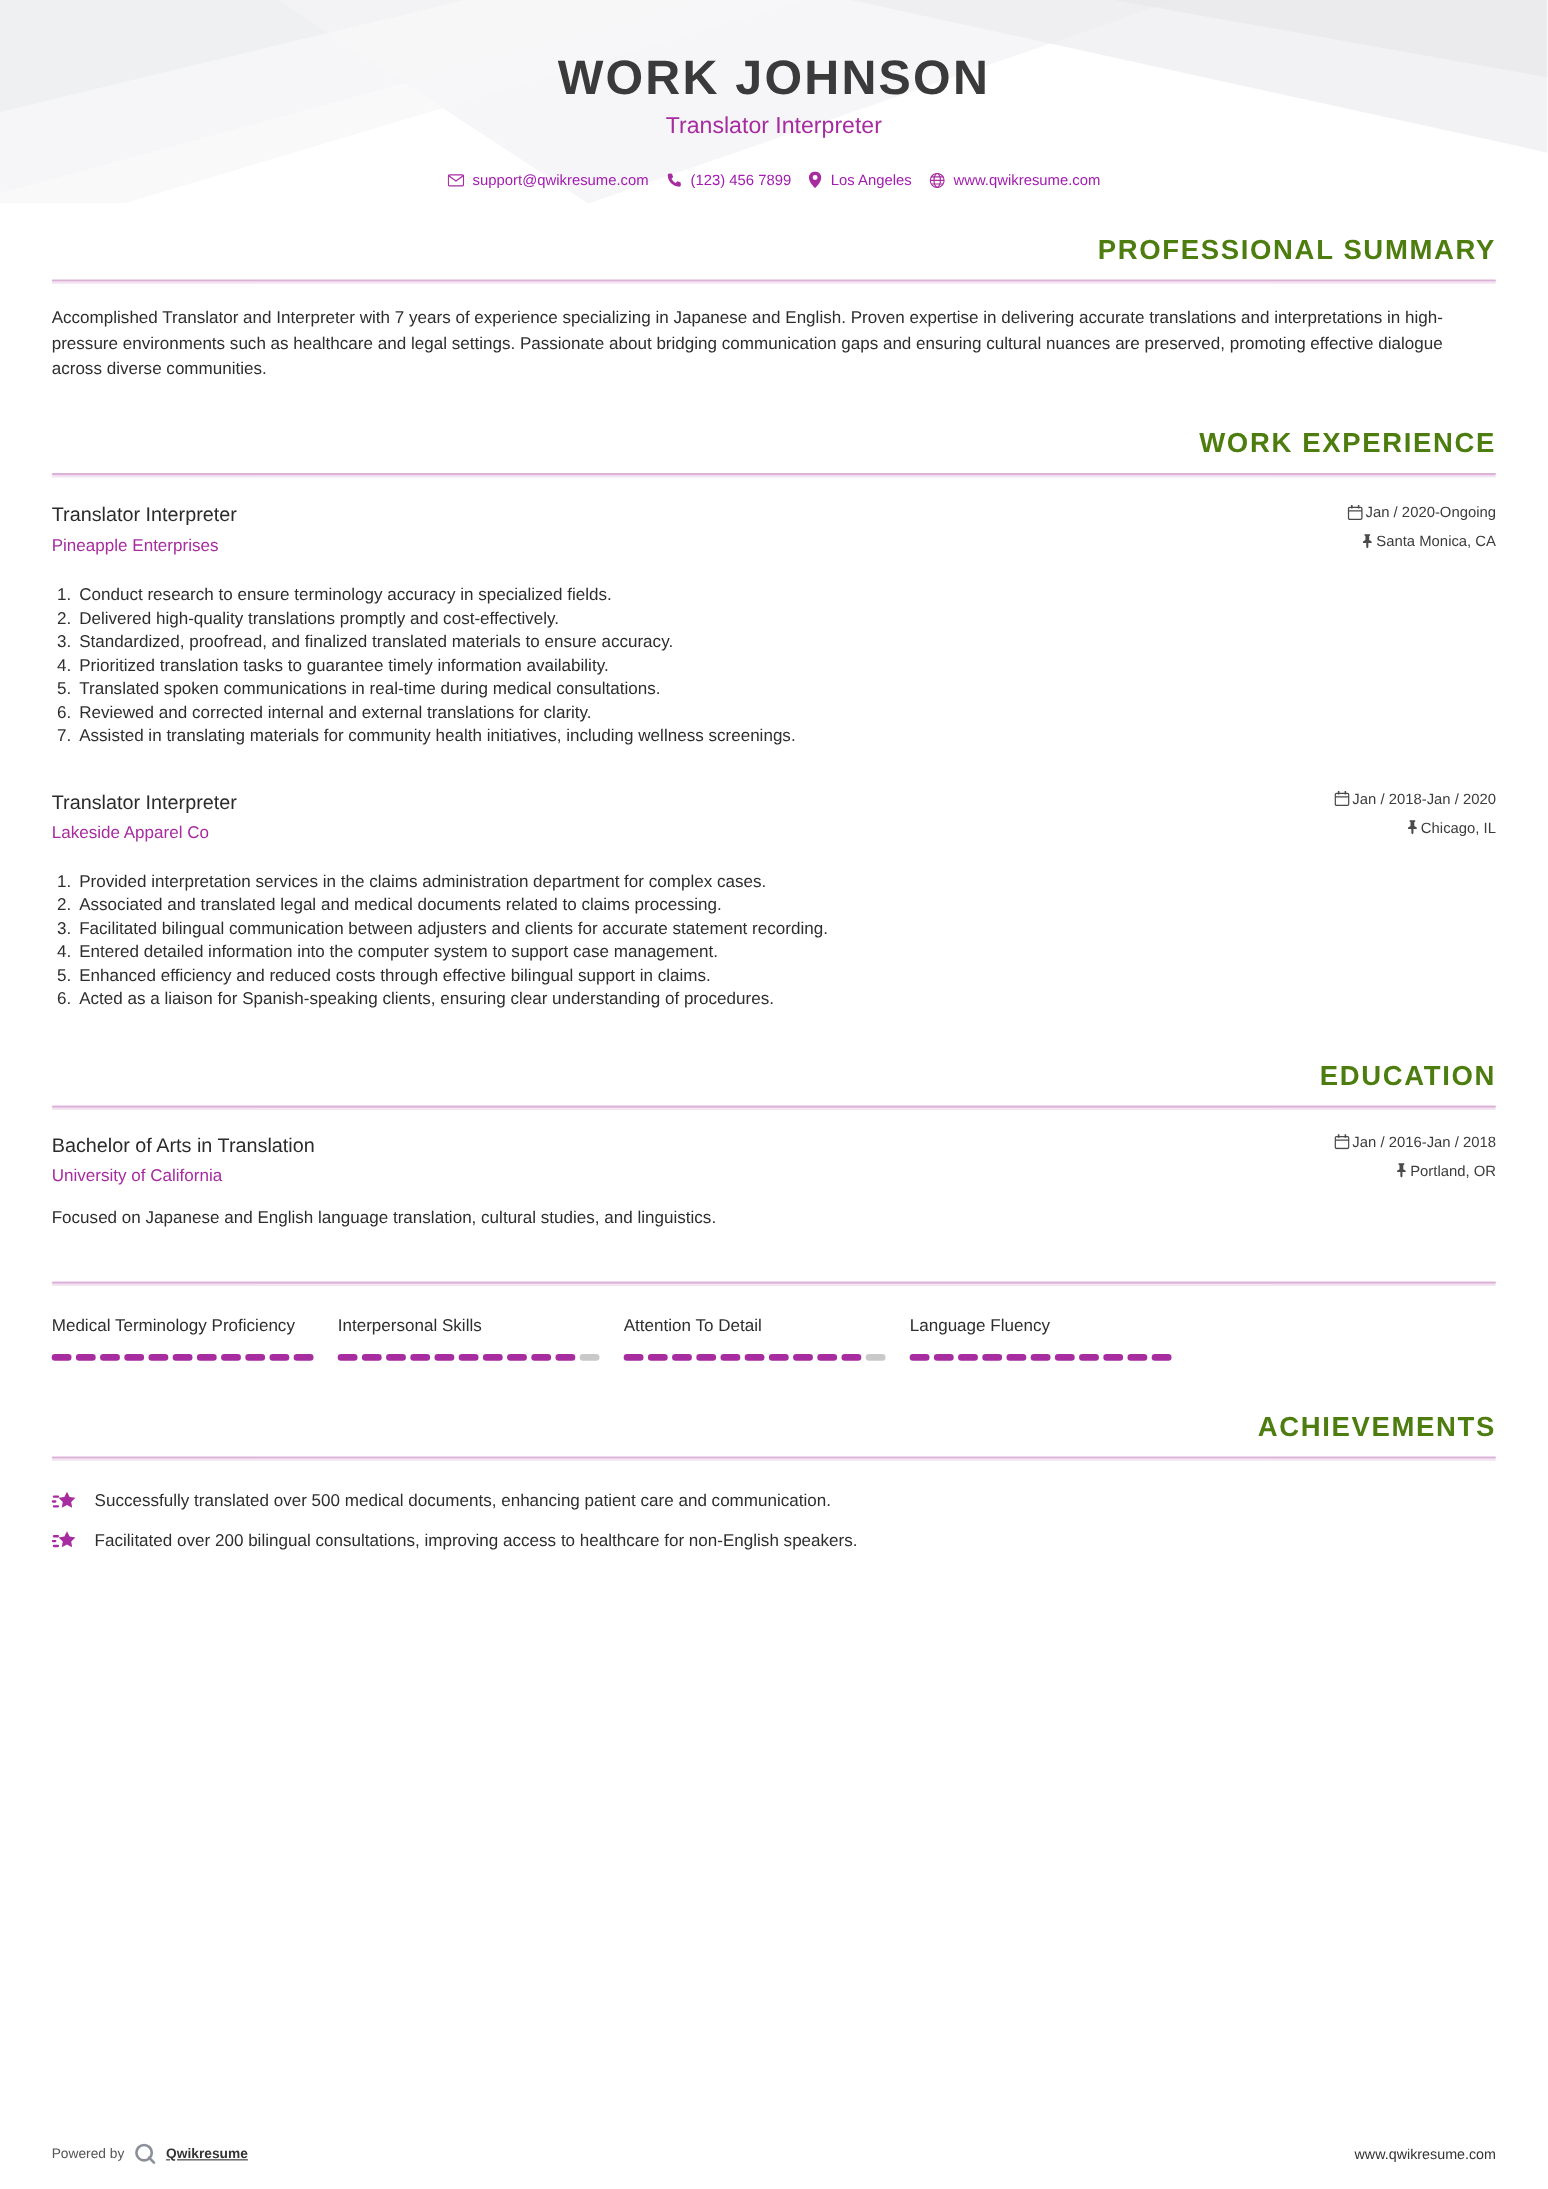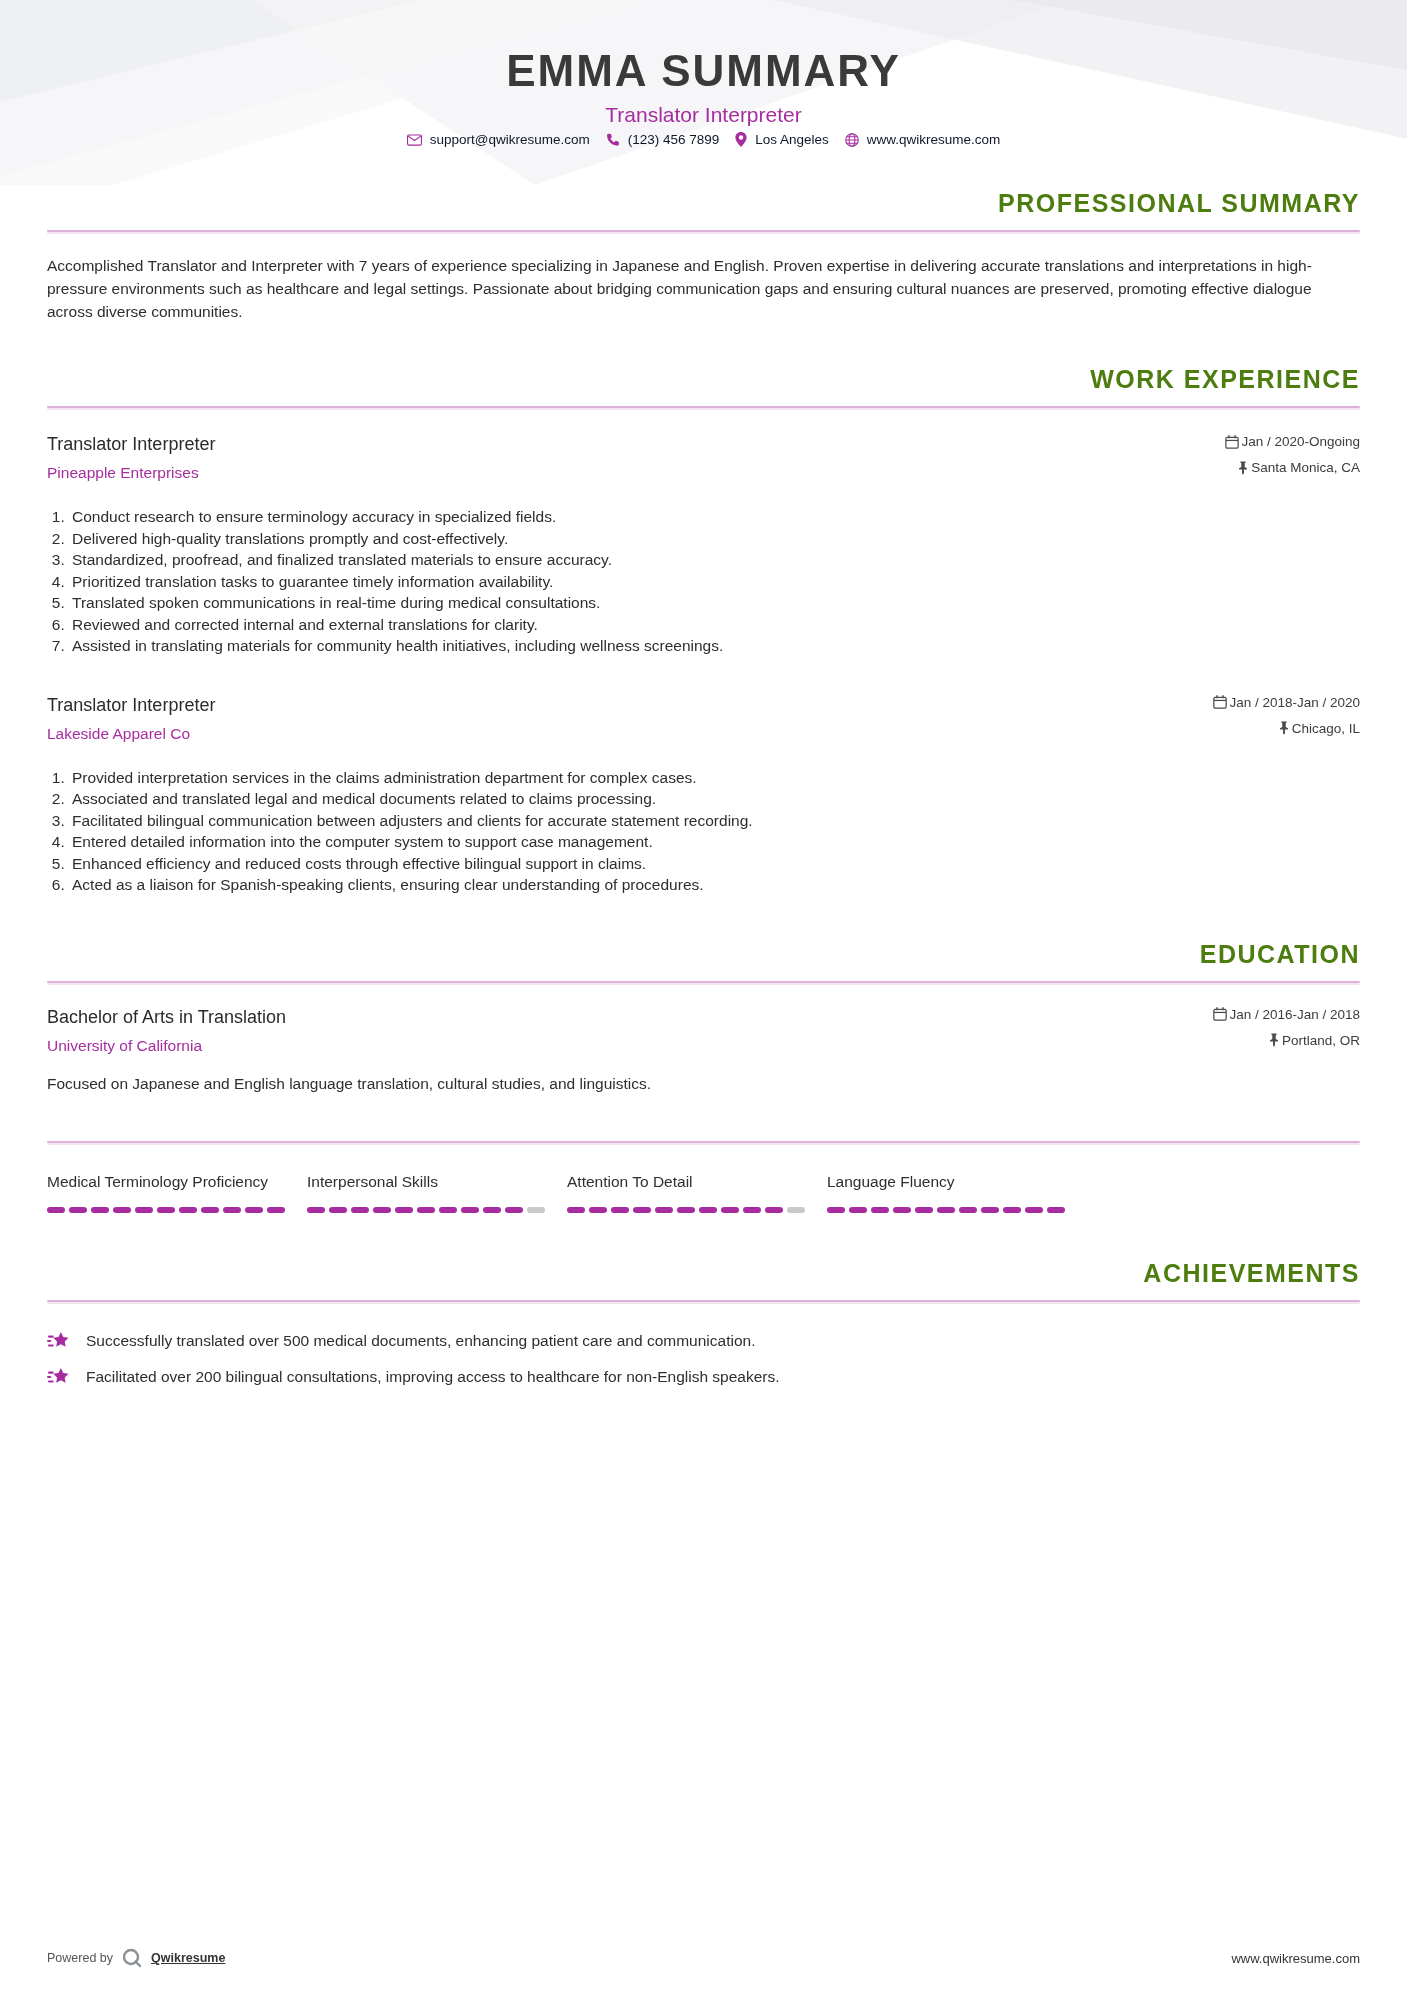--- a/index.html
+++ b/index.html
@@ -32,21 +32,21 @@
   .name{
     text-align:center;margin-top:46px;
     font-size:44px;font-weight:bold;letter-spacing:2px;color:#3a3a3a;
   }
   .headline{
     text-align:center;margin-top:7px;
     font-size:21px;color:var(--accent);font-weight:normal;
   }
   .contact-row{
     display:flex;justify-content:center;align-items:center;
-    gap:16px;margin-top:5px;font-size:13.5px;color:#0f172a;
+    gap:16px;margin-top:29px;font-size:13.5px;color:#a21caf;
   }
   .contact-item{display:flex;align-items:center;gap:8px;}
   .cicon{color:var(--accent);display:flex;align-items:center;}
 
   .section{margin-top:42px;}
   .section-heading{
     text-align:right;font-size:25px;font-weight:bold;
     letter-spacing:1.5px;color:#4d7c0f;
   }
   .rule{
@@ -98,21 +98,21 @@
   <div class="hero-bg">
     <div class="shape s1"></div>
     <div class="shape s2"></div>
     <div class="shape s3"></div>
     <div class="shape s4"></div>
     <div class="shape s5"></div>
   </div>
 
   <div class="content">
 
-    <h1 class="name">EMMA SUMMARY</h1>
+    <h1 class="name">WORK JOHNSON</h1>
     <div class="headline">Translator Interpreter</div>
 
     <div class="contact-row">
       <div class="contact-item">
         <span class="cicon">
           <svg width="15" height="12" viewBox="0 0 16 12">
               <rect x="0.6" y="0.6" width="14.8" height="10.8" rx="1.4" fill="none" stroke="currentColor" stroke-width="1.2"></rect>
               <path d="M1 1.6l7 5 7-5" fill="none" stroke="currentColor" stroke-width="1.2"></path>
             </svg>
         </span>

